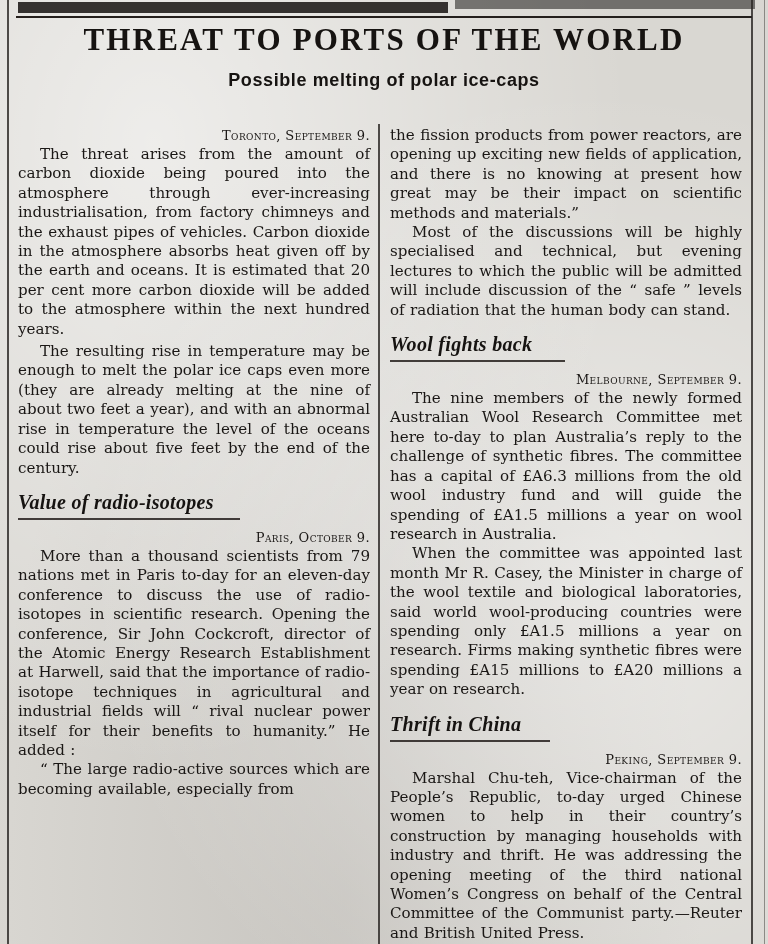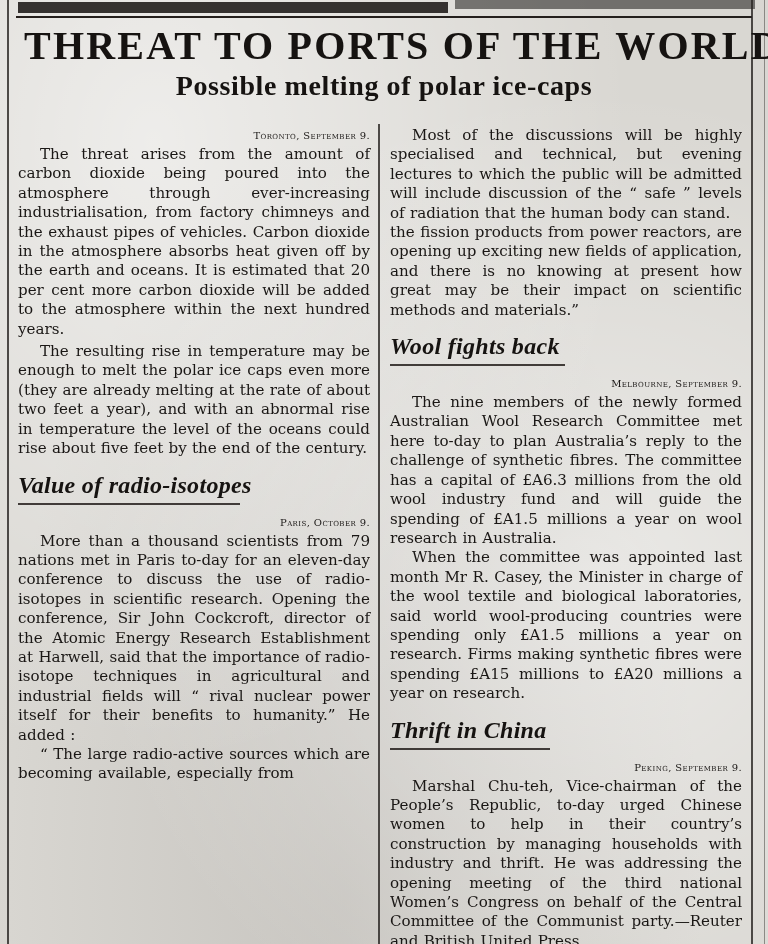--- a/index.html
+++ b/index.html
@@ -68,34 +68,34 @@
   }
 
   
   .headline-main {
     position: absolute;
     left: 24px;
     top: 22px;
     width: 720px;
     text-align: center;
     font-family: "Liberation Serif", serif;
-    font-size: 40px;
+    font-size: 31px;
     font-weight: 700;
     letter-spacing: 2.2px;
     color: #161311;
     white-space: nowrap;
   }
   .headline-sub {
     position: absolute;
     left: 24px;
     top: 70px;
     width: 720px;
     text-align: center;
-    font-family: Liberation Serif, serif;
-    font-size: 28px;
+    font-family: Liberation Sans, sans-serif;
+    font-size: 18px;
     font-weight: 700;
     letter-spacing: 0.6px;
     color: #161311;
     white-space: nowrap;
   }
 
   
   .col {
     position: absolute;
     top: 126px;
@@ -113,38 +113,38 @@
     text-align-last: left;
     margin: 0 0 0 0;
     text-indent: 22px;
     color: #1a1715;
     word-spacing: 0.5px;
   }
   .para.noindent { text-indent: 0; }
 
   .dateline {
     font-family: "DejaVu Serif", serif;
-    font-size: 10px;
+    font-size: 13px;
     line-height: 19px;
     text-align: right;
     font-variant: small-caps;
     letter-spacing: 0.4px;
     color: #1a1715;
     margin: 0;
   }
 
   .subhead-wrap {
     margin: 13px 0 8px 0;
     position: relative;
   }
   .subhead {
     font-family: "Liberation Serif", serif;
     font-style: italic;
     font-weight: 700;
-    font-size: 24px;
+    font-size: 20px;
     letter-spacing: 0.3px;
     color: #161311;
     display: block;
     padding-bottom: 4px;
   }
   .subhead-rule {
     display: block;
     height: 2px;
     background: #241f1c;
     opacity: 0.85;
@@ -169,37 +169,37 @@
   <div class="rule-v faredge"></div>
 
   <div class="headline-main">THREAT TO PORTS OF THE WORLD</div>
   <div class="headline-sub">Possible melting of polar ice-caps</div>
 
   <div class="col left">
 
     <p class="dateline">Toronto, September 9.</p>
     <p class="para">The threat arises from the amount of carbon dioxide being poured into the atmosphere through ever-increasing industrialisation, from factory chimneys and the exhaust pipes of vehicles. Carbon dioxide in the atmosphere absorbs heat given off by the earth and oceans. It is estimated that 20 per cent more carbon dioxide will be added to the atmosphere within the next hundred years.</p>
     <div class="gap-xs"></div>
-    <p class="para">The resulting rise in temperature may be enough to melt the polar ice caps even more (they are already melting at the rate of about two feet a year), and with an abnormal rise in temperature the level of the oceans could rise about five feet by the end of the century.</p>
+    <p class="para">The resulting rise in temperature may be enough to melt the polar ice caps even more (they are already melting at the nine of about two feet a year), and with an abnormal rise in temperature the level of the oceans could rise about five feet by the end of the century.</p>
 
     <div class="subhead-wrap">
       <span class="subhead">Value of radio-isotopes</span>
       <span class="subhead-rule w1"></span>
     </div>
 
     <p class="dateline">Paris, October 9.</p>
     <p class="para">More than a thousand scientists from 79 nations met in Paris to-day for an eleven-day conference to discuss the use of radio-isotopes in scientific research. Opening the conference, Sir John Cockcroft, director of the Atomic Energy Research Establishment at Harwell, said that the importance of radio-isotope techniques in agricultural and industrial fields will “ rival nuclear power itself for their benefits to humanity.” He added :</p>
     <p class="para">“ The large radio-active sources which are becoming available, especially from</p>
 
   </div>
 
   <div class="col right">
 
+    <p class="para noindent">the fission products from power reactors, are opening up exciting new fields of application, and there is no knowing at present how great may be their impact on scientific methods and materials.”</p>
     <p class="para">Most of the discussions will be highly specialised and technical, but evening lectures to which the public will be admitted will include discussion of the “ safe ” levels of radiation that the human body can stand.</p>
-    <p class="para noindent">the fission products from power reactors, are opening up exciting new fields of application, and there is no knowing at present how great may be their impact on scientific methods and materials.”</p>
 
     <div class="subhead-wrap">
       <span class="subhead">Wool fights back</span>
       <span class="subhead-rule w2"></span>
     </div>
 
     <p class="dateline">Melbourne, September 9.</p>
     <p class="para">The nine members of the newly formed Australian Wool Research Committee met here to-day to plan Australia’s reply to the challenge of synthetic fibres. The committee has a capital of £A6.3 millions from the old wool industry fund and will guide the spending of £A1.5 millions a year on wool research in Australia.</p>
     <p class="para">When the committee was appointed last month Mr R. Casey, the Minister in charge of the wool textile and biological laboratories, said world wool-producing countries were spending only £A1.5 millions a year on research. Firms making synthetic fibres were spending £A15 millions to £A20 millions a year on research.</p>
 

